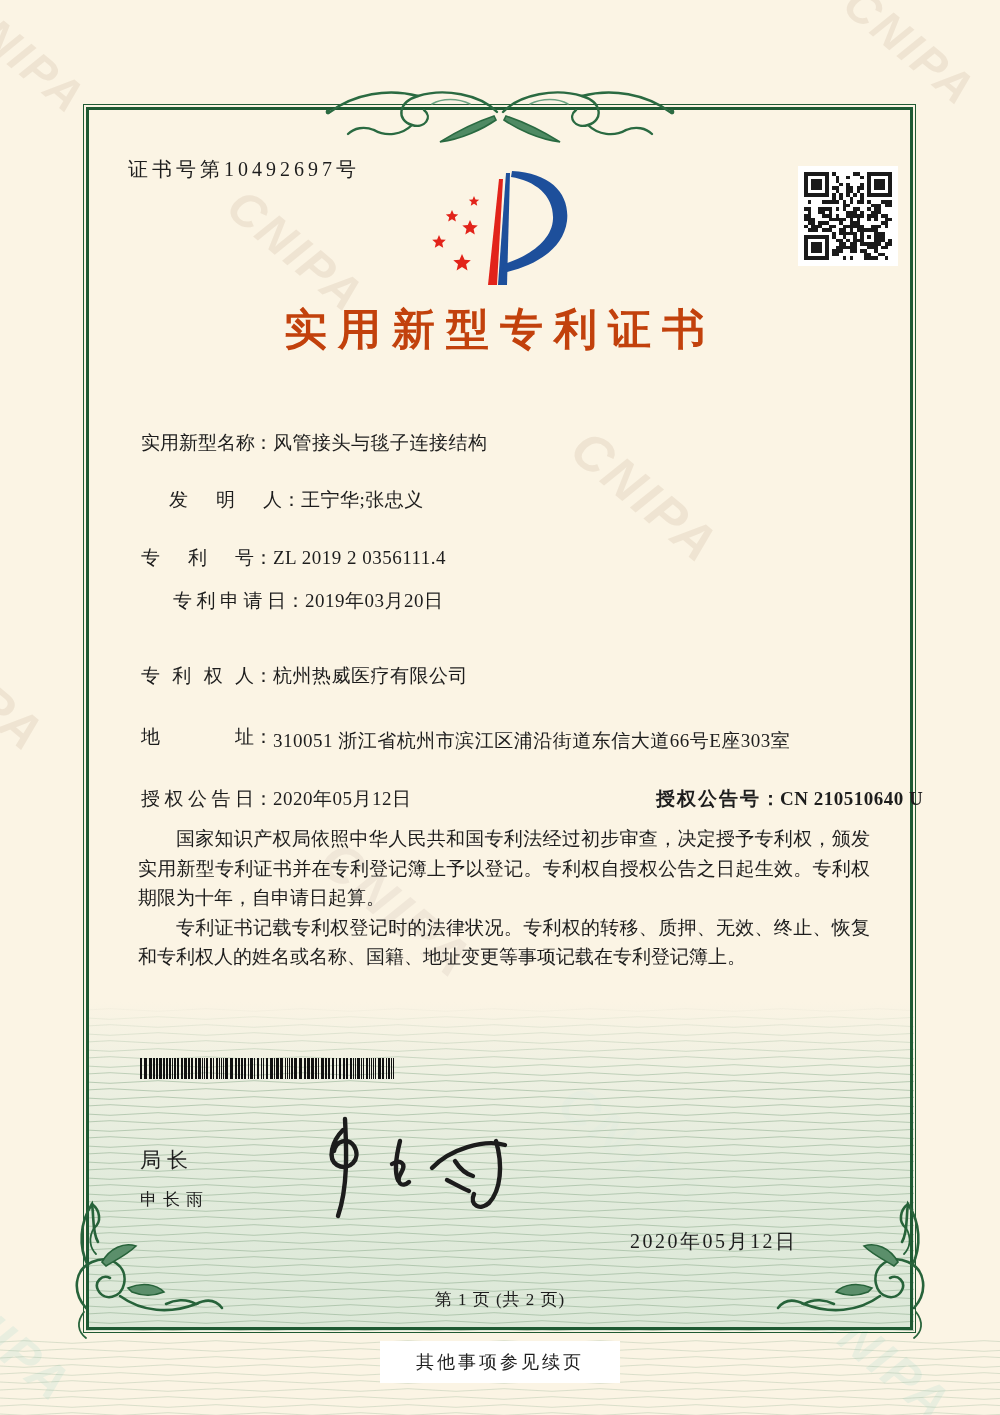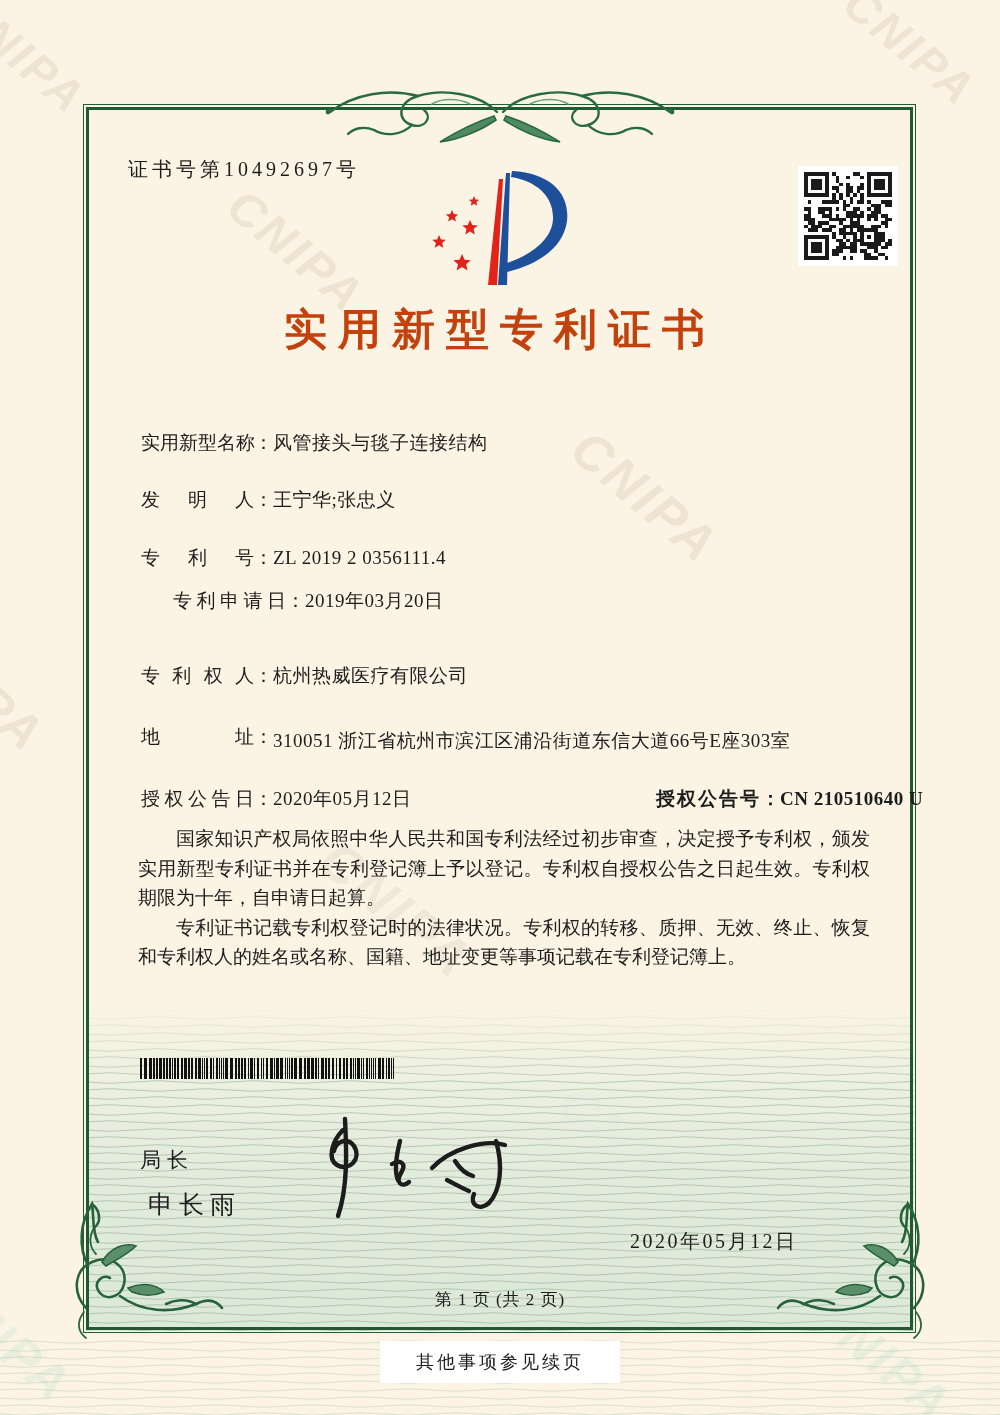--- a/index.html
+++ b/index.html
@@ -40,33 +40,33 @@
   .content{position:absolute;left:0;top:0;width:1000px;height:1415px;z-index:5;}
   .cert-no{position:absolute;left:128px;top:156px;font-size:20px;letter-spacing:4px;}
   .logo{position:absolute;left:412px;top:163px;}
   .qr{position:absolute;left:798px;top:166px;background:#ffffff;padding:6px;line-height:0;}
   .title{position:absolute;left:0;top:301px;width:100%;text-align:center;
          font-size:43px;font-weight:bold;letter-spacing:11px;color:#c2410c;}
 
   .row{position:absolute;left:141px;font-size:19px;white-space:nowrap;}
   .flabel{display:inline-block;width:113px;text-align:justify;text-align-last:justify;vertical-align:top;}
   .fvalue{letter-spacing:.5px;}
-  .r0{top:430px;} .r1{top:487px;} .r2{top:545px;} .r3{top:588px;margin-left:32px;} .r4{top:663px;}
+  .r0{top:430px;} .r1{top:487px;margin-left:28px;} .r2{top:545px;} .r3{top:588px;margin-left:32px;} .r4{top:663px;}
   .r5{top:724px;white-space:normal;width:790px;}
   .r5 .fvalue{display:inline-block;width:618px;line-height:33px;vertical-align:top;}
   .r6{top:786px;}
   .grant-no{position:absolute;left:515px;top:0;white-space:nowrap;font-weight:bold;}
   .r6wrap{position:relative;}
 
   .paras{position:absolute;left:138px;top:824px;width:732px;font-size:19px;line-height:29.5px;}
   .paras p{margin:0;text-indent:2em;text-align:justify;}
 
   .barcode{position:absolute;left:140px;top:1058px;line-height:0;}
   .signer-title{position:absolute;left:140px;top:1146px;font-size:21px;letter-spacing:6px;font-family:"Liberation Sans","DejaVu Sans",sans-serif;}
-  .signer-name{position:absolute;left:140px;top:1188px;font-size:25px;letter-spacing:6px;font-family:"Liberation Sans","DejaVu Sans",sans-serif;margin-left:8px;}
+  .signer-name{position:absolute;left:140px;top:1188px;font-size:17px;letter-spacing:6px;font-family:"Liberation Sans","DejaVu Sans",sans-serif;}
   .signature{position:absolute;left:288px;top:1114px;}
   .issue-date{position:absolute;left:630px;top:1228px;font-size:20px;letter-spacing:2.5px;}
   .page-indicator{position:absolute;left:0;top:1288px;width:100%;text-align:center;font-size:17px;letter-spacing:1px;}
   .footer-note{position:absolute;left:50%;top:1341px;transform:translateX(-50%);
       background:#ffffff;padding:9px 36px;font-size:18px;letter-spacing:3px;z-index:6;}
 </style>
 </head>
 <body>
 
 <div class="page">

